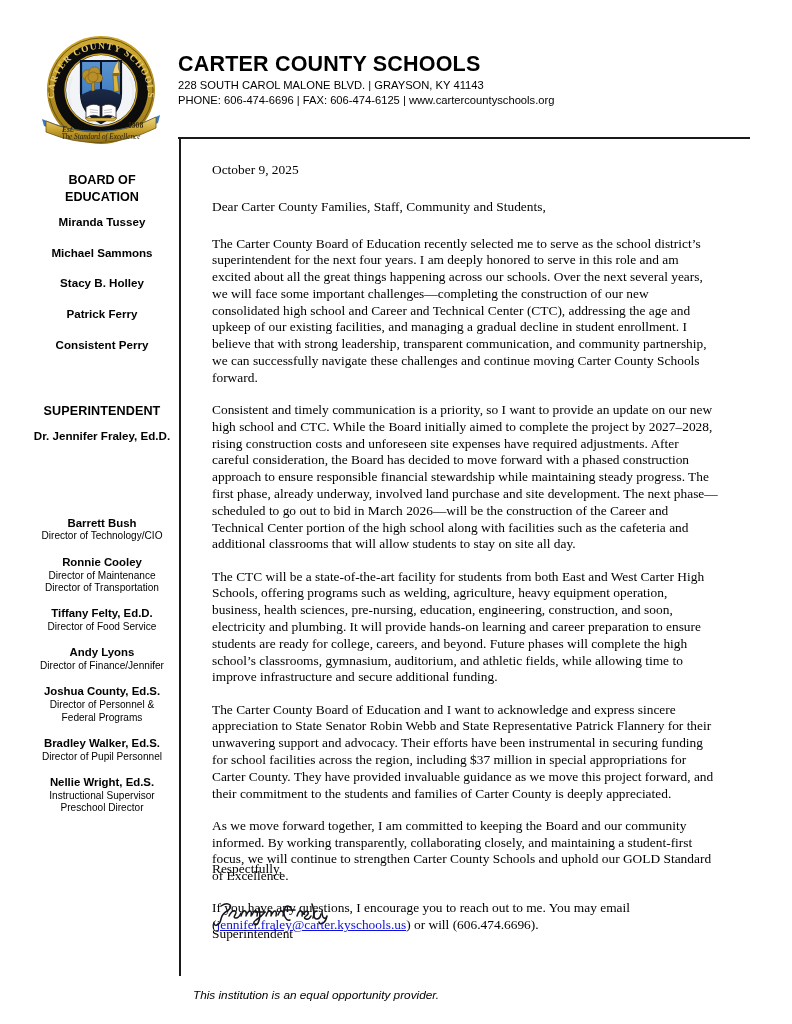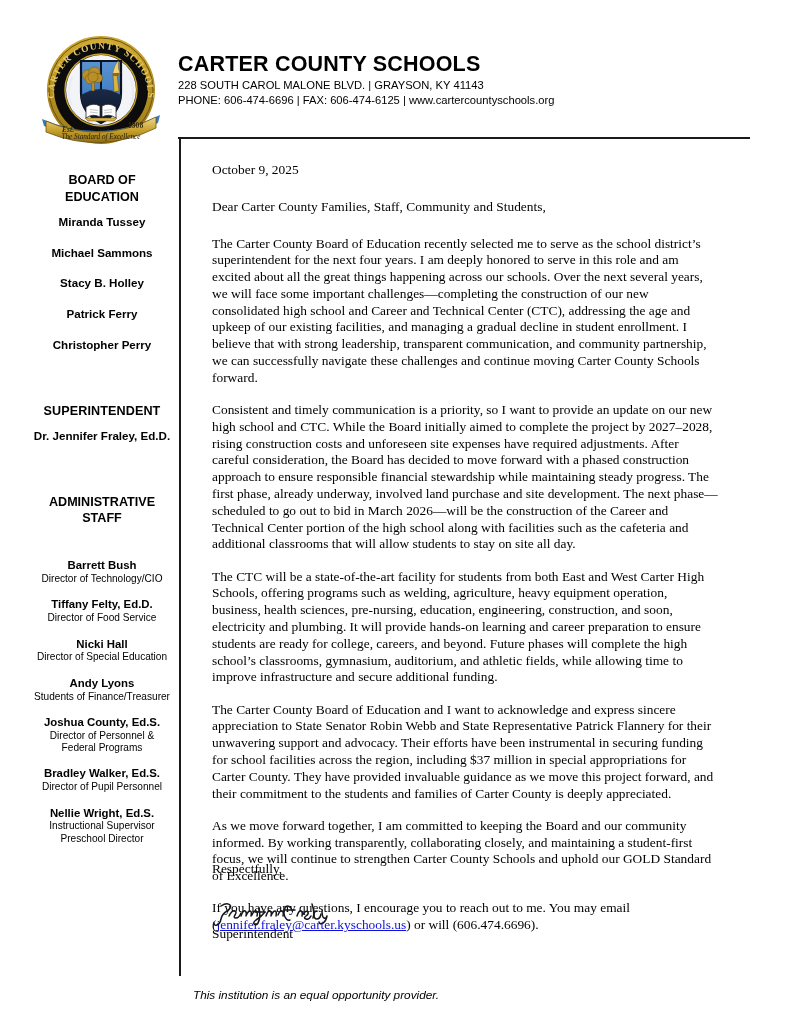--- a/index.html
+++ b/index.html
@@ -268,56 +268,53 @@
 
     <div class="side-heading">
       <div>BOARD OF</div>
       <div>EDUCATION</div>
     </div>
 
     <div class="side-person">Miranda Tussey</div>
     <div class="side-person">Michael Sammons</div>
     <div class="side-person">Stacy B. Holley</div>
     <div class="side-person">Patrick Ferry</div>
-    <div class="side-person">Christopher Perry</div>
+    <div class="side-person">Consistent Perry</div>
 
     <div class="group-gap"></div>
 
     <div class="side-heading spaced">SUPERINTENDENT</div>
     <div class="side-person">Dr. Jennifer Fraley, Ed.D.</div>
 
     <div class="group-gap"></div>
 
-    <div class="side-heading">
-      <div>ADMINISTRATIVE</div>
-      <div>STAFF</div>
-    </div>
 
     <div class="group-gap-sm"></div>
 
 
     <div class="staff-entry">
       <div class="staff-name">Barrett Bush</div>
       <div class="staff-title">Director of Technology/CIO</div>
     </div>
 
+    <div class="staff-entry">
+      <div class="staff-name">Ronnie Cooley</div>
+      <div class="staff-title">Director of Maintenance</div>
+      <div class="staff-title">Director of Transportation</div>
+    </div>
 
     <div class="staff-entry">
       <div class="staff-name">Tiffany Felty, Ed.D.</div>
       <div class="staff-title">Director of Food Service</div>
     </div>
 
-    <div class="staff-entry">
-      <div class="staff-name">Nicki Hall</div>
-      <div class="staff-title">Director of Special Education</div>
-    </div>
 
     <div class="staff-entry">
       <div class="staff-name">Andy Lyons</div>
-      <div class="staff-title">Students of Finance/Treasurer</div>
+      <div class="staff-title">Director of Finance/Jennifer</div>
     </div>
 
     <div class="staff-entry">
       <div class="staff-name">Joshua County, Ed.S.</div>
       <div class="staff-title">Director of Personnel &amp;</div>
       <div class="staff-title">Federal Programs</div>
     </div>
 
     <div class="staff-entry">
       <div class="staff-name">Bradley Walker, Ed.S.</div>

